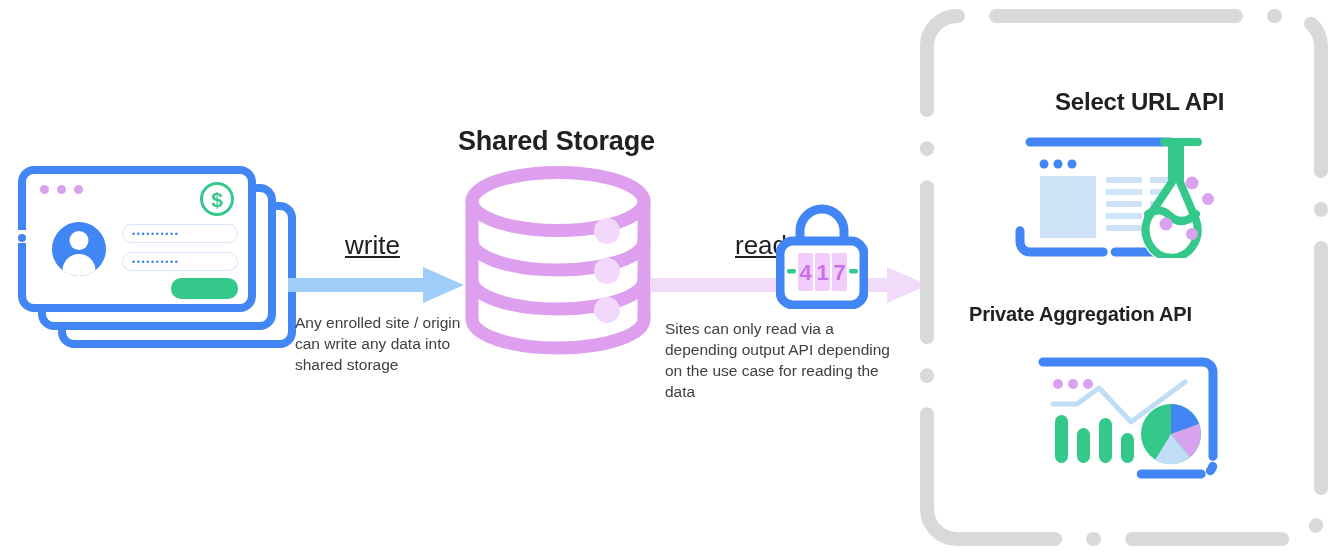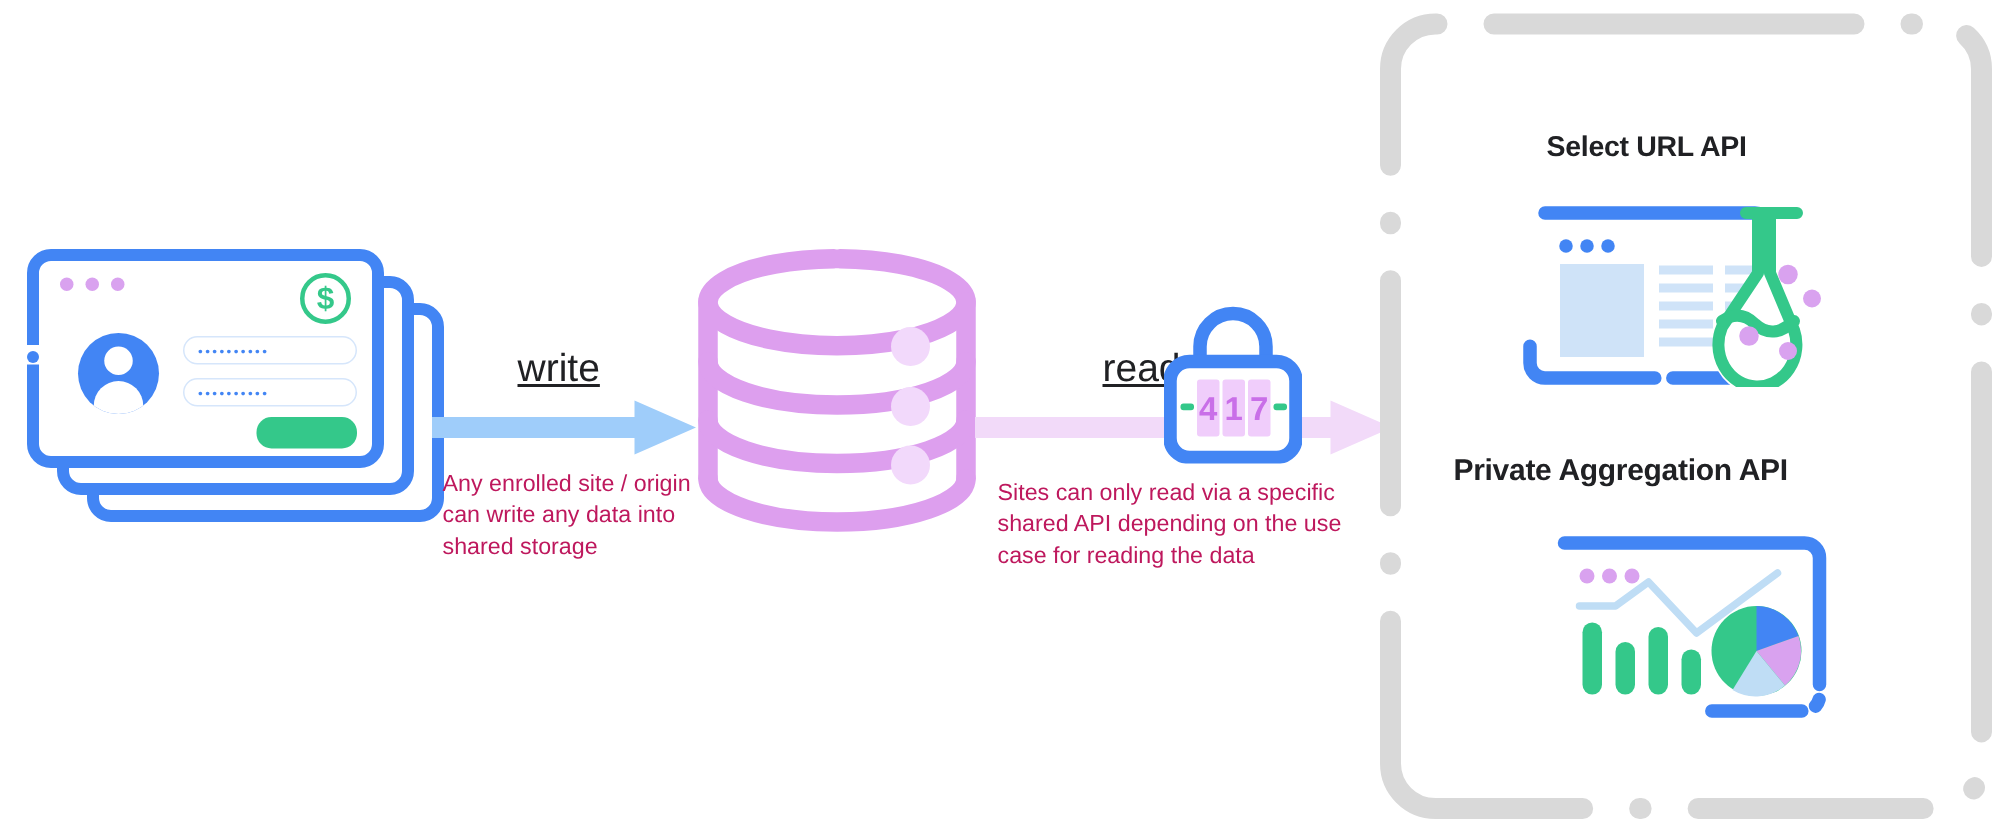--- a/index.html
+++ b/index.html
@@ -14,35 +14,35 @@
   .abs { position: absolute; }
 
   
   .heading {
     font-weight: bold;
     color: #202124;
     letter-spacing: -0.2px;
     white-space: nowrap;
   }
   #shared-storage-title { left: 458px; top: 126px; font-size: 27px; }
-  #select-url-title     { left: 1031px; top: 88px;  font-size: 19px; }
+  #select-url-title     { left: 1055px; top: 88px;  font-size: 24px; }
   #private-agg-title    { left: 969px; top: 303px;  font-size: 20px; }
 
   
   .arrow-label {
     font-size: 26px; color: #202124; white-space: nowrap; text-decoration: underline;
   }
   #write-label { left: 345px; top: 230px; }
   #read-label  { left: 705px; top: 230px; margin-left: 30px; }
 
   
   .caption {
     font-size: 15.5px;
     line-height: 21px;
-    color: #be185d;
+    color: #404040;
   }
   #write-caption { left: 295px; top: 312px; width: 175px; }
   #read-caption  { left: 665px; top: 318px; width: 240px; }
 
   
   #window-stack { left: 14px; top: 166px; width: 290px; height: 196px; }
   .win {
     position: absolute;
     width: 238px; height: 146px;
     border: 8px solid #4285f4;
@@ -151,20 +151,21 @@
       <div class="submit-btn"></div>
     </div>
   </div>
 
   <div class="abs arrow-label" id="write-label">write</div>
   <svg class="abs" id="write-arrow" viewBox="0 0 176 38">
     <path d="M0,12 h135 v-11 l41,18 l-41,18 v-11 h-135 a6,6 0 0 1 0,-14 z" fill="#9fcdfa"></path>
   </svg>
   <div class="abs caption" id="write-caption">Any enrolled site / origin can write any data into shared storage</div>
 
+  <div class="abs heading" id="shared-storage-title">Shared Storage</div>
   <svg class="abs" id="database" viewBox="0 0 186 190">
     <g fill="none" stroke="#dd9fee" stroke-width="13" stroke-linecap="round">
 
       <path d="M95,7.5 A 86,29 0 1 1 91,7.5"></path>
 
       <path d="M7,36 V154"></path>
       <path d="M179,36 V154"></path>
 
       <path d="M7,154 A 86,29 0 0 0 179,154"></path>
 
@@ -173,21 +174,21 @@
     </g>
     <circle cx="142" cy="66" r="13" fill="#f2d9fb"></circle>
     <circle cx="142" cy="106" r="13" fill="#f2d9fb"></circle>
     <circle cx="142" cy="145" r="13" fill="#f2d9fb"></circle>
   </svg>
 
   <div class="abs arrow-label" id="read-label">read</div>
   <svg class="abs" id="read-arrow" viewBox="0 0 278 38">
     <path d="M0,12 h237 v-11 l41,18 l-41,18 v-11 h-237 a6,6 0 0 1 0,-14 z" fill="#f2daf9"></path>
   </svg>
-  <div class="abs caption" id="read-caption">Sites can only read via a specific shared API depending on the use case for reading the data</div>
+  <div class="abs caption" id="read-caption">Sites can only read via a depending output API depending on the use case for reading the data</div>
 
   <svg class="abs" id="padlock" viewBox="0 0 92 108">
 
     <path d="M24,44 V30 A22,22 0 0 1 68,30 V44" fill="none" stroke="#4285f4" stroke-width="9" stroke-linecap="round"></path>
 
     <rect x="4" y="40" width="84" height="64" rx="13" fill="#ffffff" stroke="#4285f4" stroke-width="9"></rect>
 
     <g>
       <rect x="22" y="52" width="15" height="38" rx="2" fill="#f0cdfb"></rect>
       <rect x="39" y="52" width="15" height="38" rx="2" fill="#f0cdfb"></rect>

